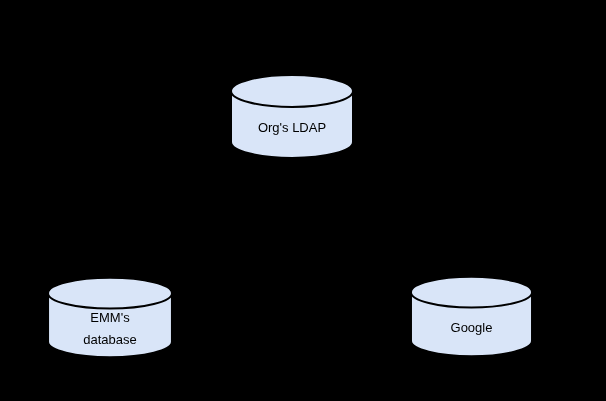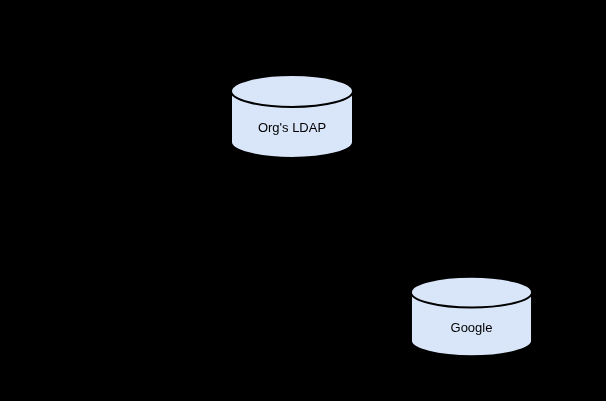--- a/index.html
+++ b/index.html
@@ -55,20 +55,30 @@
   <div class="node node-ldap">
     <svg viewBox="0 0 126 87" preserveAspectRatio="none">
       <path class="cyl-path" d="M2 18 L2 69 A61 16 0 0 0 124 69 L124 18 Z" fill="#d9e5f8" stroke="#000000"></path>
       <ellipse class="cyl-path" cx="63" cy="18" rx="61" ry="16" fill="#d9e5f8" stroke="#000000"></ellipse>
     </svg>
     <div class="label">
       <span>Org's LDAP</span>
     </div>
   </div>
 
+  <div class="node node-emm">
+    <svg viewBox="0 0 126 87" preserveAspectRatio="none">
+      <path class="cyl-path" d="M2 18 L2 69 A61 16 0 0 0 124 69 L124 18 Z" fill="#d9e5f8" stroke="#000000"></path>
+      <ellipse class="cyl-path" cx="63" cy="18" rx="61" ry="16" fill="#d9e5f8" stroke="#000000"></ellipse>
+    </svg>
+    <div class="label">
+      <span>EMM's</span>
+      <span>database</span>
+    </div>
+  </div>
 
   <div class="node node-google">
     <svg viewBox="0 0 126 87" preserveAspectRatio="none">
       <path class="cyl-path" d="M2 18 L2 69 A61 16 0 0 0 124 69 L124 18 Z" fill="#d9e5f8" stroke="#000000"></path>
       <ellipse class="cyl-path" cx="63" cy="18" rx="61" ry="16" fill="#d9e5f8" stroke="#000000"></ellipse>
     </svg>
     <div class="label">
       <span>Google</span>
     </div>
   </div>

